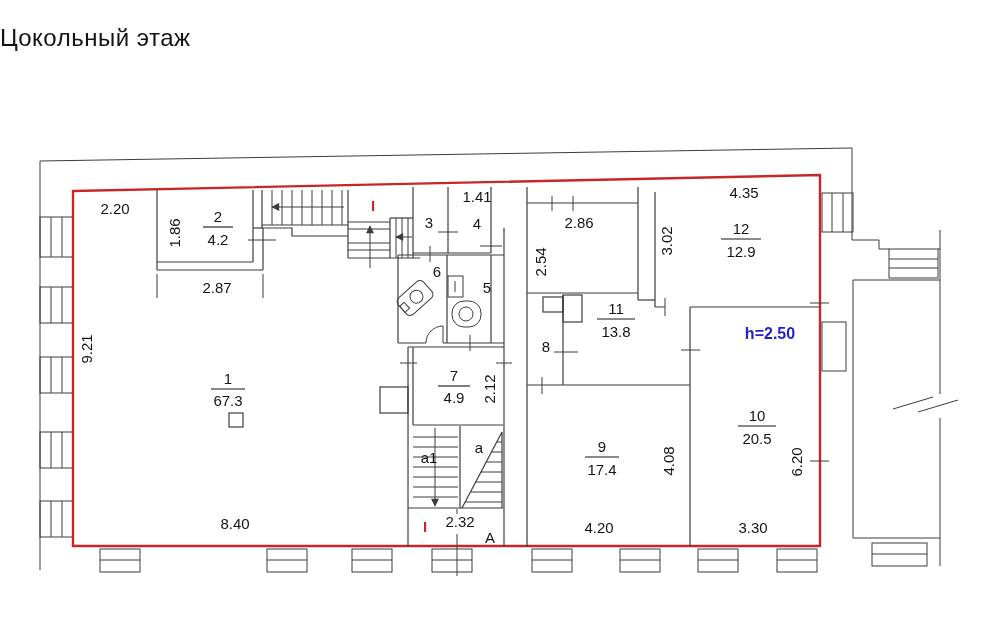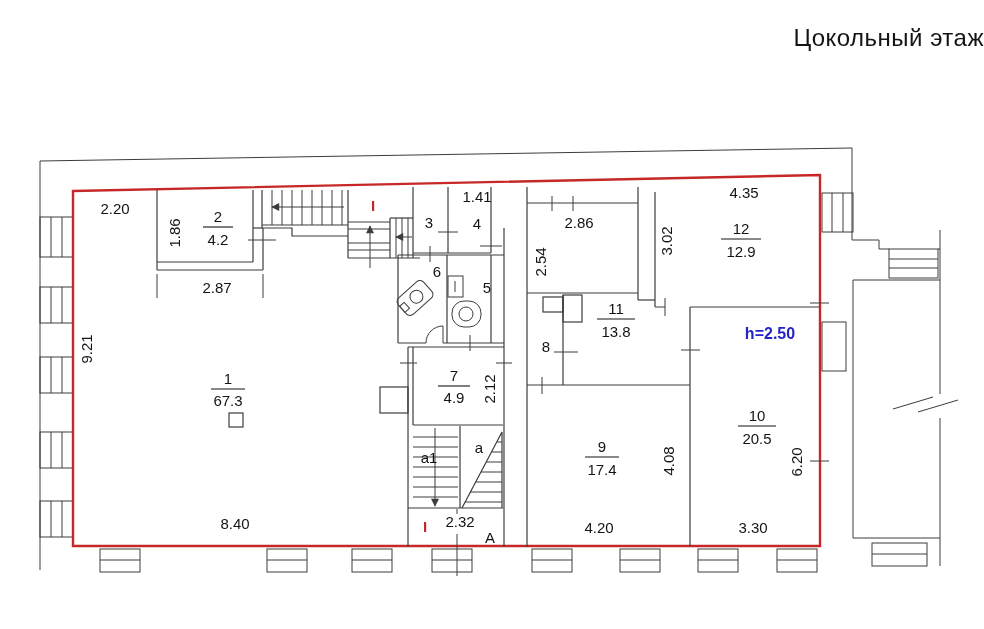--- a/index.html
+++ b/index.html
@@ -1,18 +1,18 @@
 <!DOCTYPE html>
 <html style="--red: #c62828; --blue: #2323c8; --line: #3c3c3c; --text: #141414;"><head>
 <meta charset="utf-8">
 <style>
   html,body{margin:0;padding:0;background:#ffffff;}
   #stage{position:relative;width:984px;height:629px;background:#fff;overflow:hidden;
          font-family:"Liberation Sans",sans-serif;}
-  #plan-title{position:absolute;top:24px;left:0;width:100%;text-align:right;
+  #plan-title{position:absolute;top:24px;left:0;width:100%;text-align:left;
               font-size:24px;color:var(--text,#141414);letter-spacing:0.5px;}
   svg{position:absolute;top:0;left:0;}
   .ln{stroke:var(--line,#3c3c3c);stroke-width:1.2;fill:none;}
   .lnt{stroke:var(--line,#3c3c3c);stroke-width:1;fill:none;}
   .red{stroke:var(--red,#c62828);stroke-width:2.4;fill:none;}
   text{font-family:"Liberation Sans",sans-serif;font-size:15px;fill:var(--text,#141414);}
   .frac{stroke:var(--text,#141414);stroke-width:1.1;}
   .redtxt{fill:var(--red,#c62828);font-weight:bold;}
   .bluetxt{fill:var(--blue,#2323c8);font-weight:bold;font-size:16px;}
 </style>

